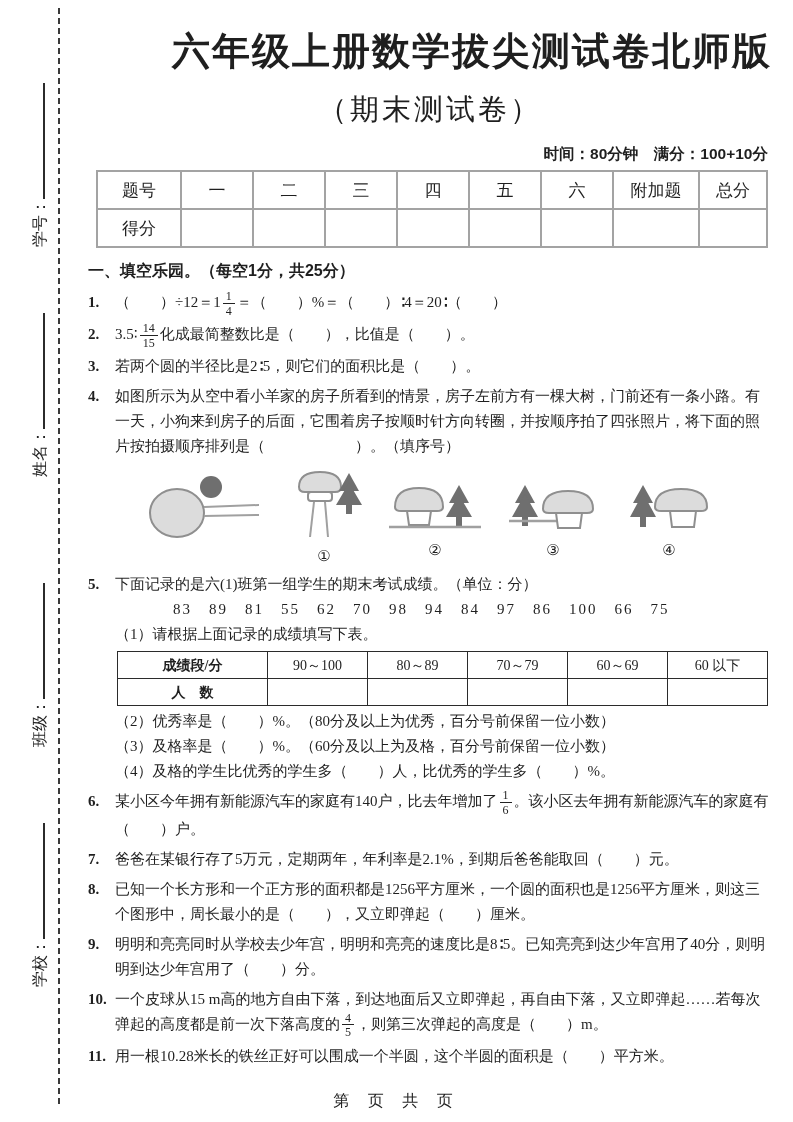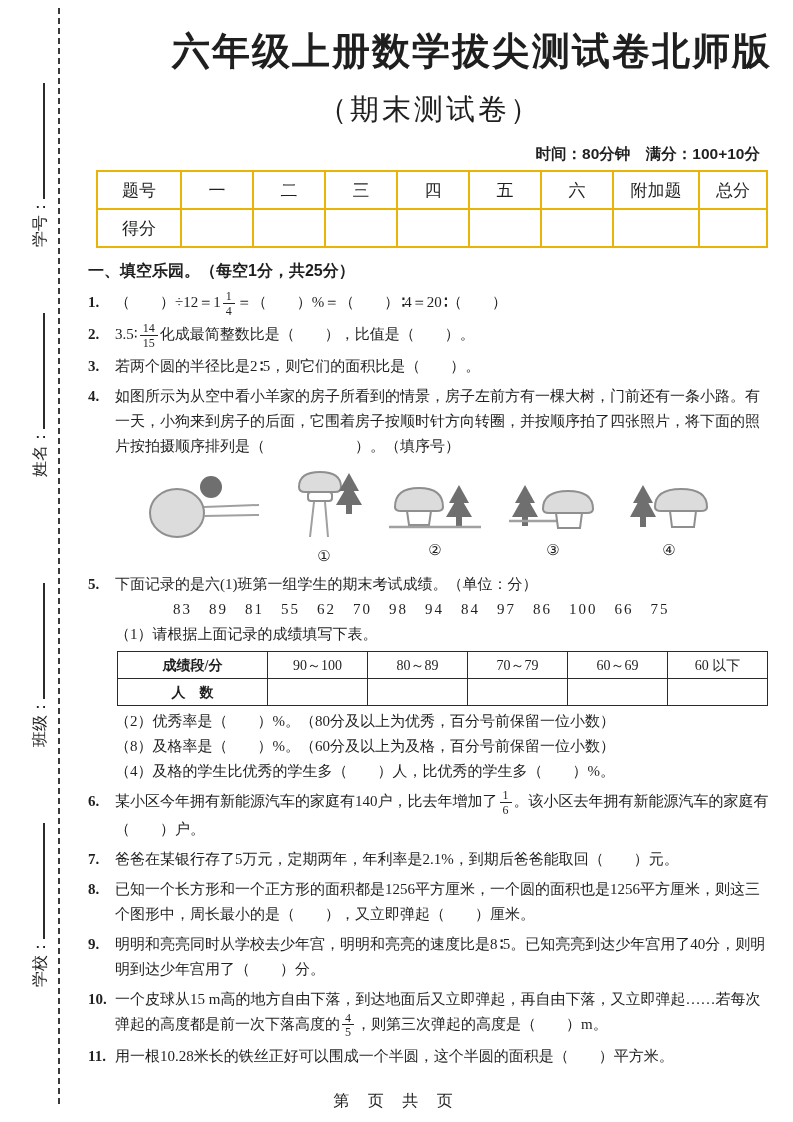--- a/index.html
+++ b/index.html
@@ -16,24 +16,24 @@
     font-family:"Liberation Sans",sans-serif;font-size:16px;white-space:nowrap;color:#222;
   }
   .side-line{display:inline-block;width:116px;height:15px;border-bottom:2px solid #2b2b2b;vertical-align:baseline}
   
   .content{position:absolute;left:88px;top:0;width:684px}
   .title{font-family:"Liberation Sans",sans-serif;font-weight:bold;font-size:38px;
          text-align:right;margin:26px 0 0;letter-spacing:2px}
   .subtitle{font-family:"Liberation Sans",sans-serif;font-weight:normal;font-size:29px;
          text-align:center;margin:13px 0 0;letter-spacing:3px}
   .meta{font-family:"Liberation Sans",sans-serif;font-weight:bold;font-size:15.5px;
-         text-align:right;margin:14px 12px 0}
+         text-align:right;margin:14px 4px 0}
   .score-table{border-collapse:collapse;table-layout:fixed;width:670px;margin:5px 0 0 8px;
          font-family:"Liberation Sans",sans-serif;font-size:17px;text-align:center}
-  .score-table td{border:2px solid #eab308;height:36px;padding:0}
+  .score-table td{border:2px solid #a3a3a3;height:36px;padding:0}
   .sec-heading{font-family:"Liberation Sans",sans-serif;font-weight:bold;font-size:16px;margin:13px 0 8px}
   
   .q{display:flex;margin-top:5px;font-size:15px;line-height:25px}
   .qno{flex:none;width:27px;font-weight:bold}
   .qbody{flex:1}
   .frac{display:inline-flex;flex-direction:column;align-items:center;vertical-align:middle;
         line-height:1.05;font-size:12px;margin:0 2px}
   .frac .den{border-top:1.4px solid #222;padding:1px 3px 0}
   .frac .num{padding:0 3px}
   .scores{letter-spacing:2px;margin-left:58px}
@@ -228,21 +228,21 @@
             <td class="lab">人　数</td>
             <td></td>
             <td></td>
             <td></td>
             <td></td>
             <td></td>
           </tr>
         </tbody>
           </table>
         <div>（2）优秀率是（　　）%。（80分及以上为优秀，百分号前保留一位小数）</div>
-        <div>（8）及格率是（　　）%。（60分及以上为及格，百分号前保留一位小数）</div>
+        <div>（3）及格率是（　　）%。（60分及以上为及格，百分号前保留一位小数）</div>
         <div>（4）及格的学生比优秀的学生多（　　）人，比优秀的学生多（　　）%。</div>
       </div>
     </div>
 
     <div class="q">
       <span class="qno">6.</span>
       <div class="qbody">
         <span>某小区今年拥有新能源汽车的家庭有140户，比去年增加了</span><span class="frac">
             <span class="num">1</span>
             <span class="den">6</span>

